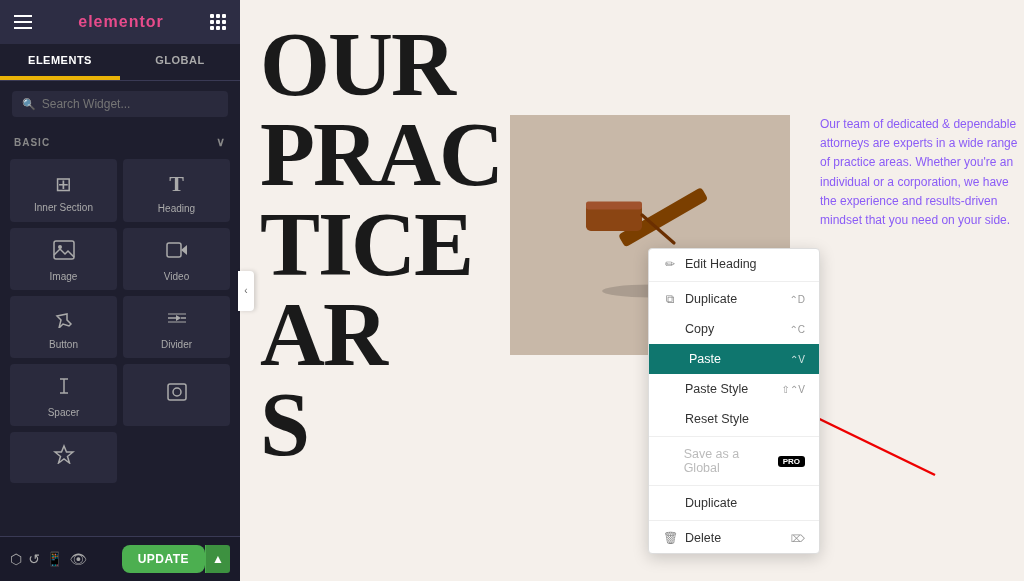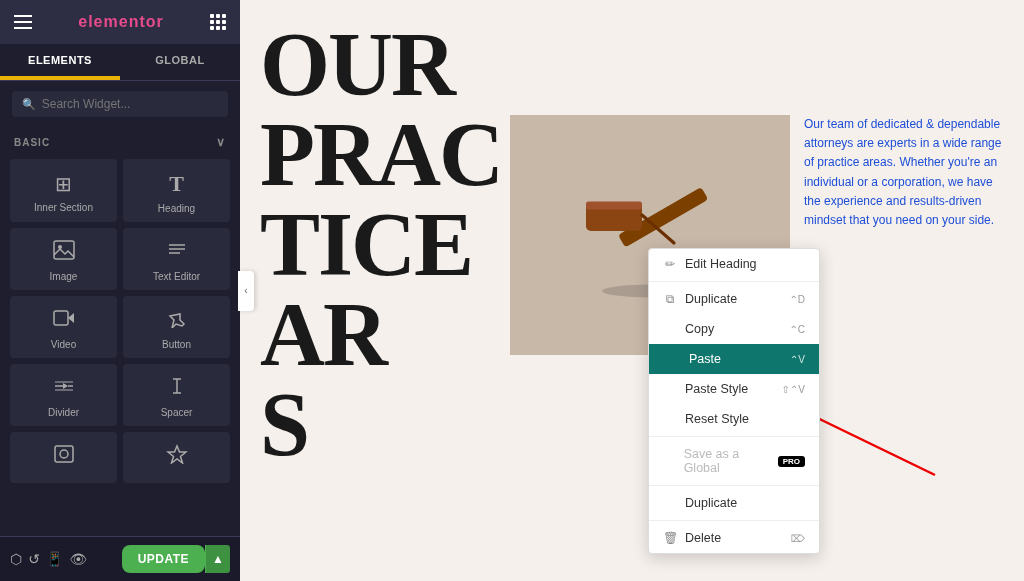--- a/index.html
+++ b/index.html
@@ -197,25 +197,25 @@
     }
     
     .gavel-svg {
       width: 160px;
       height: 130px;
     }
 
     
     .text-block {
       position: absolute;
-      right: 20px;
+      right: 4px;
       top: 115px;
       width: 200px;
       font-size: 12px;
-      color: #1d4ed8;
+      color: #8b5cf6;
       line-height: 1.6;
     }
 
     
     .context-menu {
       position: absolute;
       left: 408px;
       top: 248px;
       background: #fff;
       border: 1px solid #ddd;
@@ -328,30 +328,20 @@
         <span class="widget-icon">
           <svg width="22" height="20" viewBox="0 0 22 20">
               <rect x="1" y="1" width="20" height="18" rx="2" fill="none" stroke="#aaa" stroke-width="1.5"></rect>
               <circle cx="7" cy="7" r="2" fill="#aaa"></circle>
               <polyline points="1,15 7,9 12,14 15,11 21,17" fill="none" stroke="#aaa" stroke-width="1.5"></polyline>
             </svg>
         </span>
         <span class="widget-label">Image</span>
       </div>
 
-      <div class="widget-item">
-        <span class="widget-icon">
-          <svg width="22" height="20" viewBox="0 0 22 20">
-              <line x1="3" y1="5" x2="19" y2="5" stroke="#aaa" stroke-width="1.5"></line>
-              <line x1="3" y1="9" x2="19" y2="9" stroke="#aaa" stroke-width="1.5"></line>
-              <line x1="3" y1="13" x2="14" y2="13" stroke="#aaa" stroke-width="1.5"></line>
-            </svg>
-        </span>
-        <span class="widget-label">Text Editor</span>
-      </div>
 
       <div class="widget-item">
         <span class="widget-icon">
           <svg width="22" height="20" viewBox="0 0 22 20">
               <rect x="1" y="3" width="14" height="14" rx="2" fill="none" stroke="#aaa" stroke-width="1.5"></rect>
               <polygon points="21,5 15,10 21,15" fill="#aaa"></polygon>
             </svg>
         </span>
         <span class="widget-label">Video</span>
       </div>

